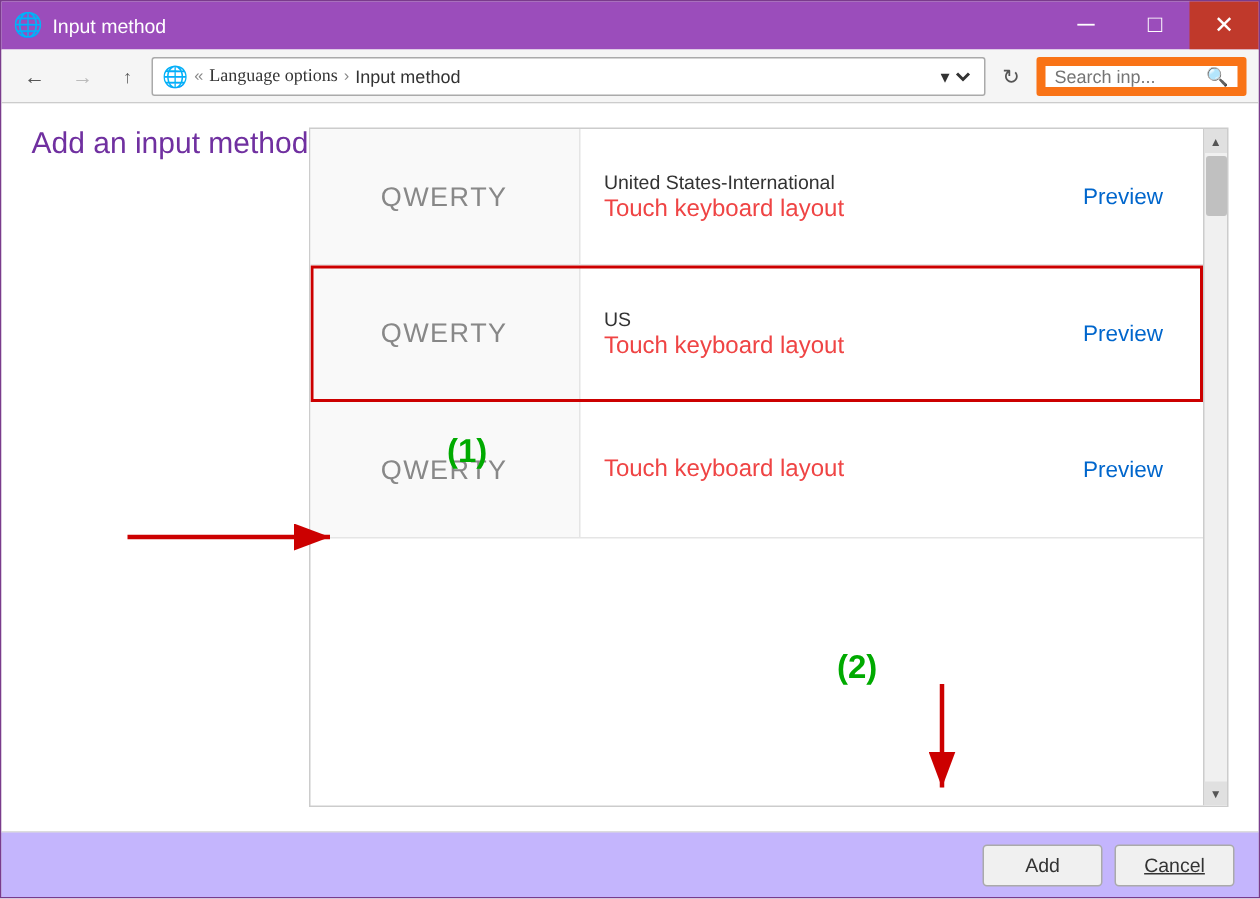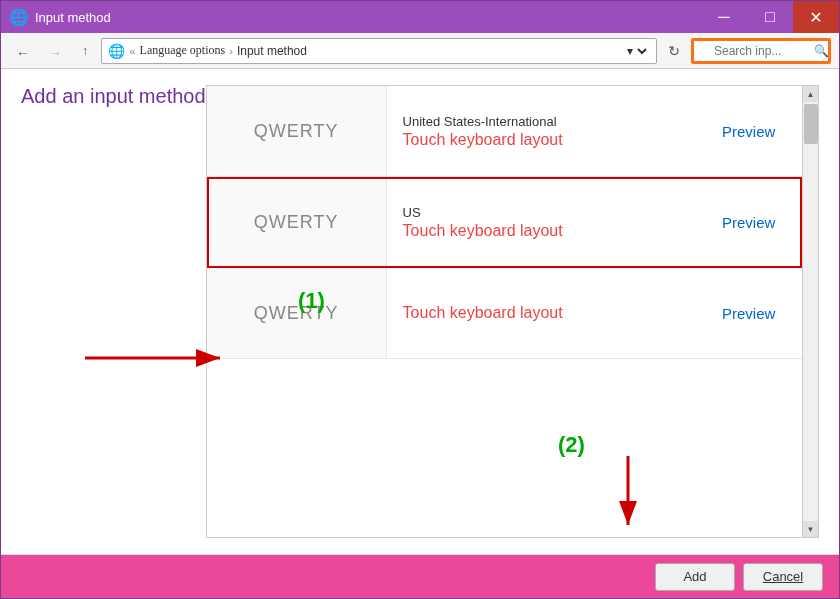--- a/index.html
+++ b/index.html
@@ -141,23 +141,23 @@
       display: flex;
       align-items: center;
       justify-content: center;
       color: #555;
       font-size: 14px;
     }
 
     .search-box {
       width: 140px;
       height: 26px;
-      border: 3px solid #f97316;
+      border: 6px solid #f97316;
       border-radius: 2px;
-      padding: 0 20px;
+      padding: 0 6px;
       font-size: 12px;
       color: #999;
       display: flex;
       align-items: center;
       justify-content: space-between;
       background: white;
     }
 
     
     .main-content {
@@ -272,21 +272,21 @@
     .scrollbar-thumb {
       width: 14px;
       height: 40px;
       background: #c0c0c0;
       margin: 2px auto;
       border-radius: 2px;
     }
 
     
     .bottom-bar {
-      background: #ec4899;
+      background: #c4b5fd;
       height: 44px;
       display: flex;
       align-items: center;
       justify-content: flex-end;
       padding: 0 16px;
       gap: 8px;
       border-top: 1px solid #ddd;
       flex-shrink: 0;
     }
 

